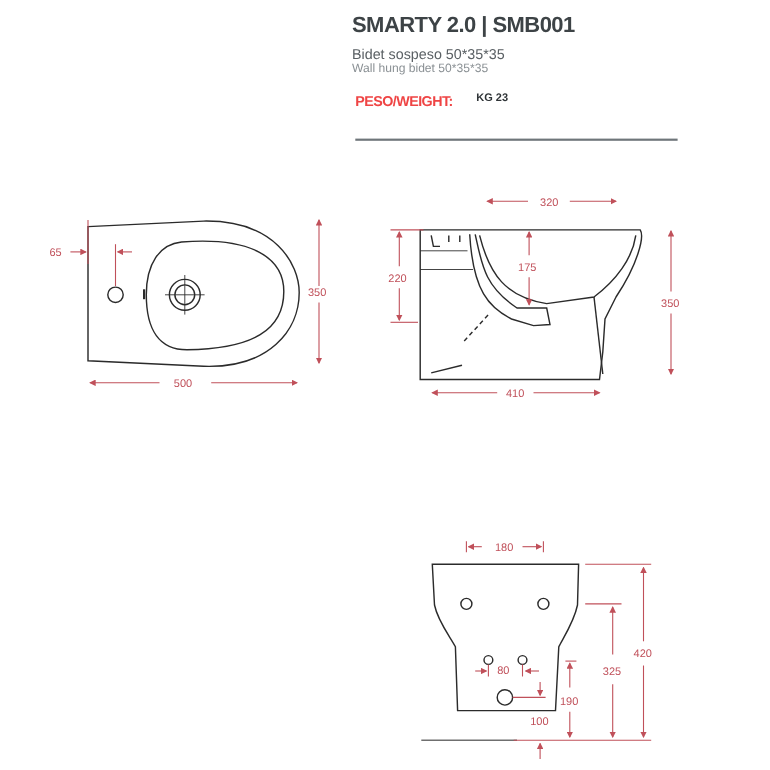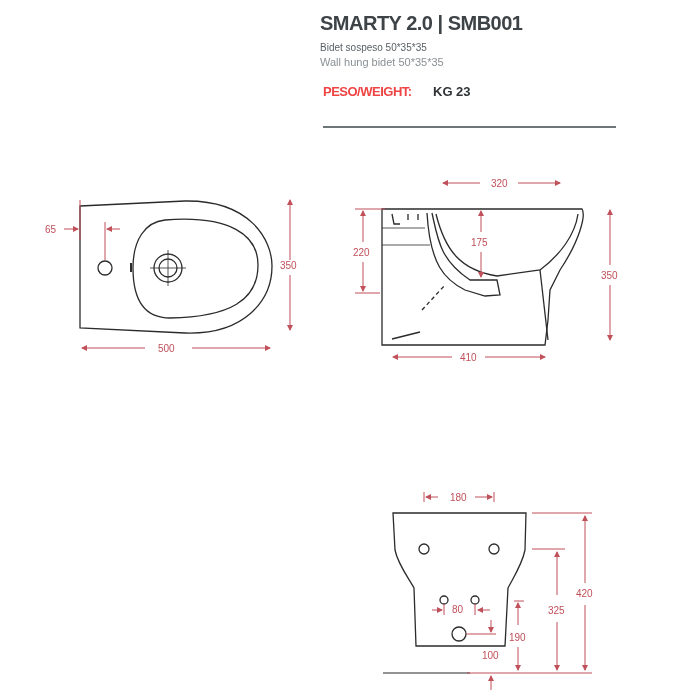--- a/index.html
+++ b/index.html
@@ -1,21 +1,21 @@
 <!DOCTYPE html>
 <html><head>
 <meta charset="utf-8">
 <style>
   html, body { margin: 0; padding: 0; background: #ffffff; }
   body { width: 700px; height: 700px; position: relative; overflow: hidden; font-family: "Liberation Sans", sans-serif; }
   .title { position: absolute; left: 320px; top: 12px; font-size: 20px; font-weight: bold; color: #3d4346; letter-spacing: -0.5px; }
-  .sub1 { position: absolute; left: 320px; top: 42px; font-size: 10px; color: #5a6064; }
+  .sub1 { position: absolute; left: 320px; top: 42px; font-size: 13px; color: #5a6064; }
   .sub2 { position: absolute; left: 320px; top: 56px; font-size: 11px; color: #8a9094; }
   .weight-label { position: absolute; left: 323px; top: 84px; font-size: 13px; font-weight: bold; color: #ef4444; letter-spacing: -0.5px; }
-  .weight-val { position: absolute; left: 433px; top: 84px; font-size: 13px; font-weight: bold; color: #2f3437; }
+  .weight-val { position: absolute; left: 433px; top: 84px; font-size: 10px; font-weight: bold; color: #2f3437; }
   .rule { position: absolute; left: 323px; top: 126px; width: 293px; height: 2px; background: #6f767a; }
   svg.drawing { position: absolute; left: 0; top: 0; }
   .dim { font-family: "Liberation Sans", sans-serif; font-size: 10px; fill: #c0505a; }
 </style>
 </head>
 <body>
 
 <div class="title">SMARTY 2.0  | SMB001</div>
 <div class="sub1">Bidet sospeso  50*35*35</div>
 <div class="sub2">Wall hung bidet   50*35*35</div>

